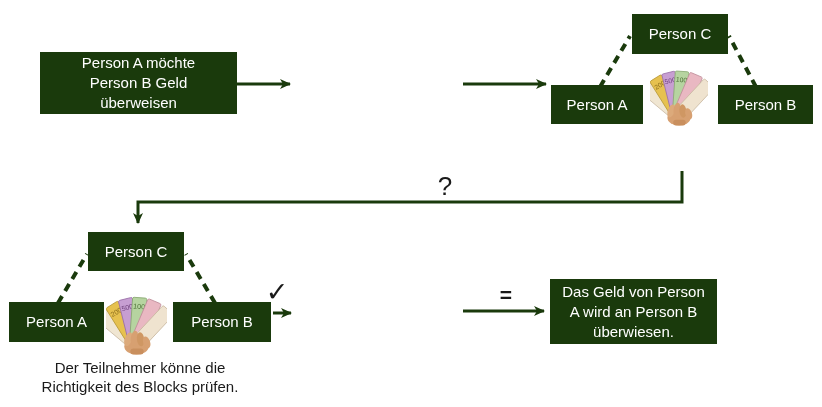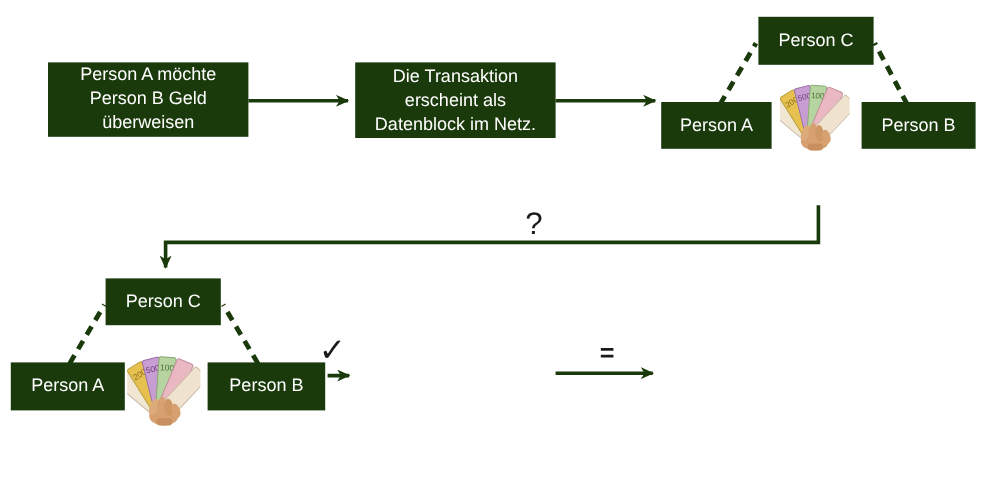--- a/index.html
+++ b/index.html
@@ -32,21 +32,21 @@
     display: flex;
     align-items: center;
     justify-content: center;
     text-align: center;
     font-size: 15px;
     line-height: 20px;
     white-space: pre-line;
     z-index: 2;
   }
   .person { font-size: 15px; line-height: 18px; }
-  .b-step1 { left: 40px;  top: 52px;  width: 167px; height: 62px; }
+  .b-step1 { left: 40px;  top: 52px;  width: 197px; height: 62px; }
   .b-step2 { left: 296px; top: 52px;  width: 167px; height: 63px; }
   .b-topC  { left: 632px; top: 14px;  width: 96px;  height: 40px; }
   .b-topA  { left: 551px; top: 85px;  width: 92px;  height: 39px; }
   .b-topB  { left: 718px; top: 85px;  width: 95px;  height: 39px; }
   .b-botC  { left: 88px;  top: 232px; width: 96px;  height: 39px; }
   .b-botA  { left: 9px;   top: 302px; width: 95px;  height: 40px; }
   .b-botB  { left: 173px; top: 302px; width: 98px;  height: 40px; }
   .b-step3 { left: 296px; top: 279px; width: 167px; height: 65px; }
   .b-step4 { left: 550px; top: 279px; width: 167px; height: 65px; }
   .caption {
@@ -97,31 +97,33 @@
 
     <line class="stroke" x1="600" y1="87" x2="630" y2="36" stroke-width="4" stroke-dasharray="8 6"></line>
     <line class="stroke" x1="756" y1="87" x2="729" y2="36" stroke-width="4" stroke-dasharray="8 6"></line>
     <line class="stroke" x1="58" y1="303" x2="87" y2="254" stroke-width="4" stroke-dasharray="8 6"></line>
     <line class="stroke" x1="215" y1="303" x2="186" y2="254" stroke-width="4" stroke-dasharray="8 6"></line>
   </svg>
 
   <div class="box b-step1">Person A möchte
 Person B Geld
 überweisen</div>
-  <div class="box b-step2">Die Transaktion
-erscheint als
-Datenblock im Netz.</div>
+  <div class="box b-step4">Das Geld von Person
+A wird an Person B
+überwiesen.</div>
 
   <div class="box person b-topC">Person C</div>
   <div class="box person b-topA">Person A</div>
   <div class="box person b-topB">Person B</div>
 
   <div class="box person b-botC">Person C</div>
   <div class="box person b-botA">Person A</div>
   <div class="box person b-botB">Person B</div>
+  <div class="caption cap-bottom">Der Teilnehmer könne die
+Richtigkeit des Blocks prüfen.</div>
 
   <div class="symbol sym-q">?</div>
   <div class="symbol sym-check">✓</div>
   <div class="symbol sym-eq">=</div>
 
   <svg class="money money-top" viewBox="0 0 60 64">
     <g>
       <g transform="rotate(-50 30 54)">
           <rect x="23" y="8" width="14" height="40" rx="1.5" fill="#f0e6d2" stroke="#cbbba6" stroke-width="0.8"></rect>
         </g>

